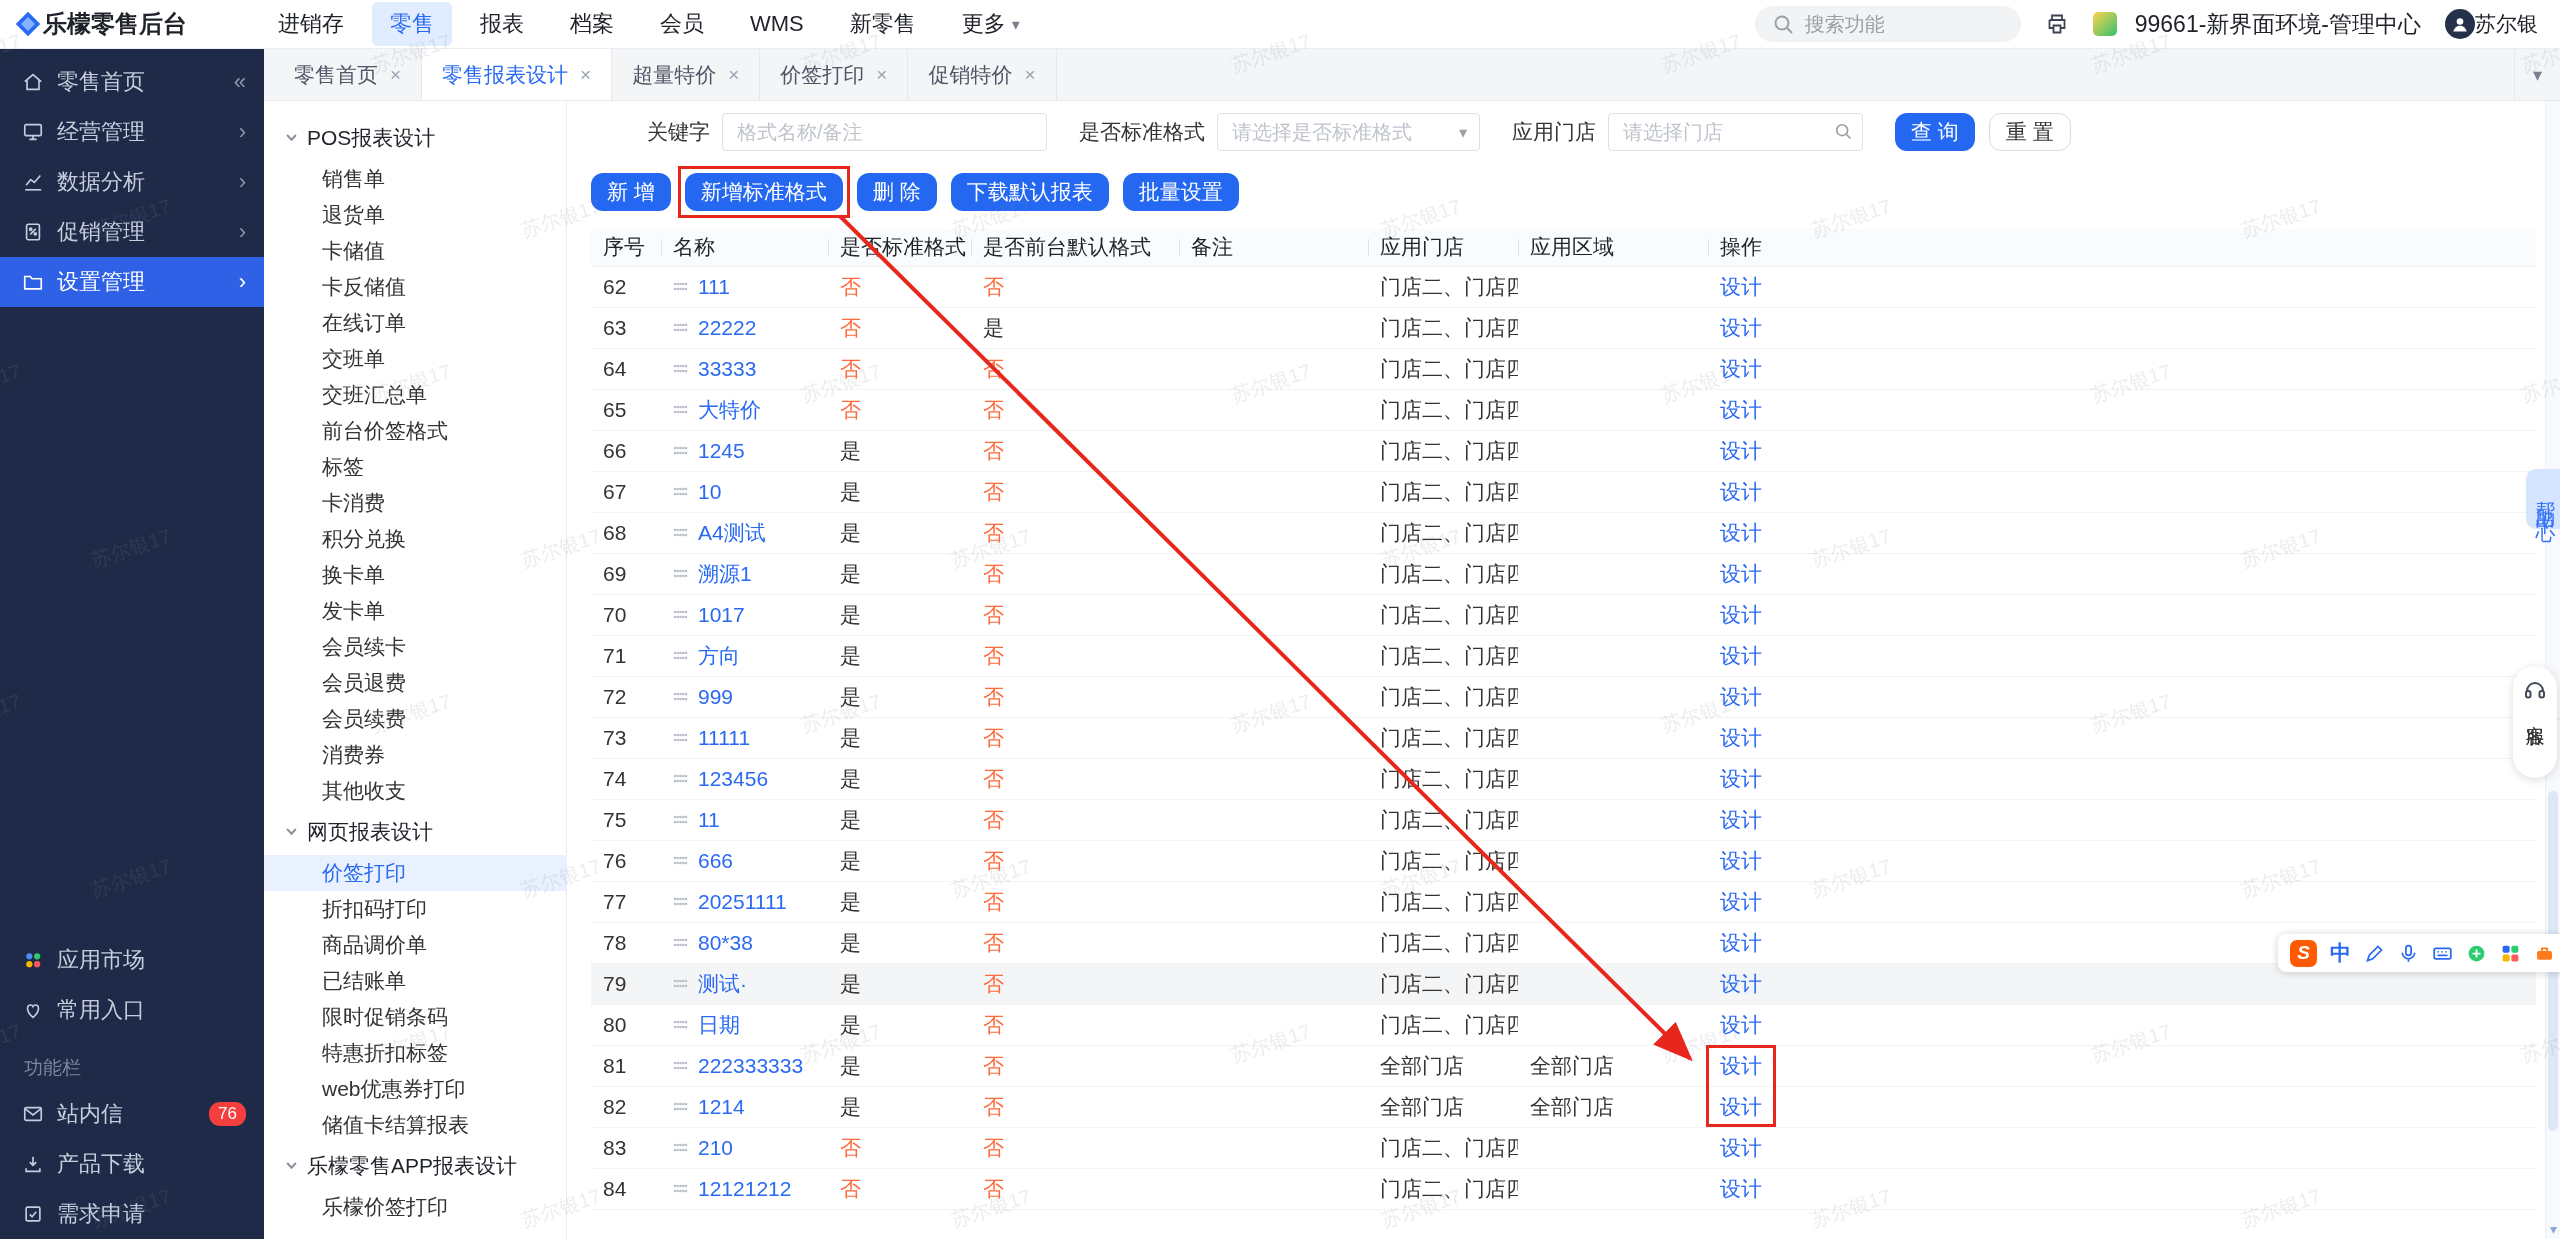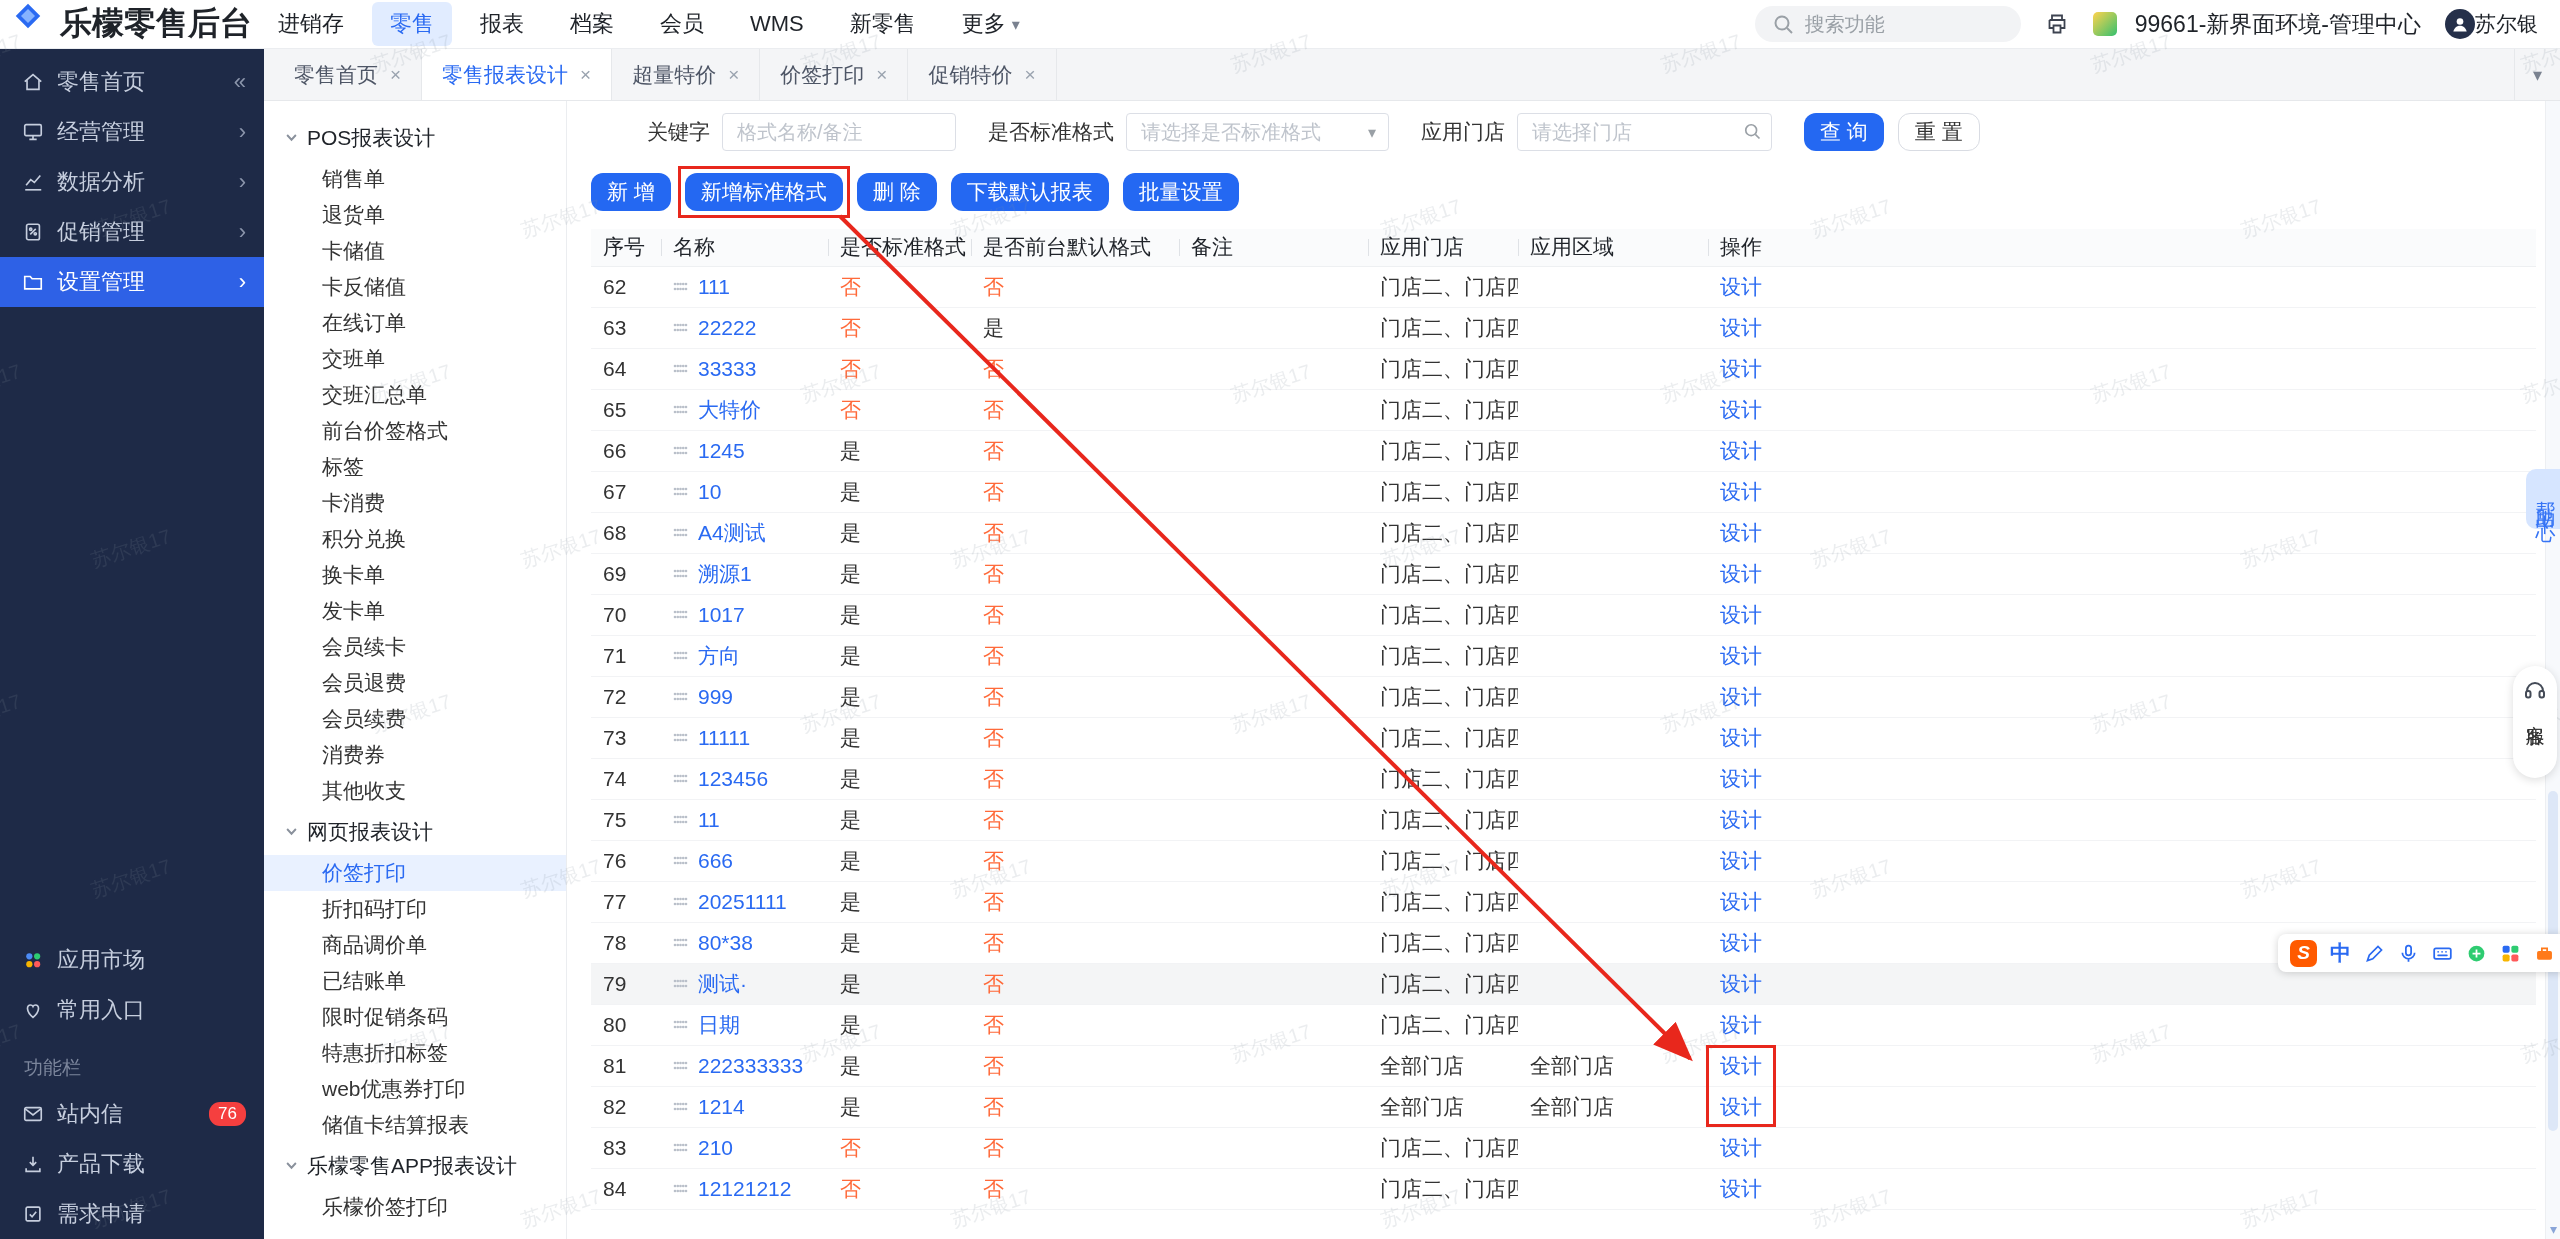--- a/index.html
+++ b/index.html
@@ -1,21 +1,21 @@
 <!DOCTYPE html>
 <html><head>
 <meta charset="utf-8">
 <style>
   * { box-sizing: border-box; margin: 0; padding: 0; }
   html,body { width:2560px; height:1239px; overflow:hidden; }
   body { font-family:"Liberation Sans","DejaVu Sans",sans-serif; background:#fff; color:#1f2329; position:relative; }
 
   
   .topbar { height:49px; background:#fff; border-bottom:1px solid #ebedf0; display:flex; align-items:center; padding:0 22px 0 14px; position:relative; z-index:10; }
-  .logo { display:flex; gap:18px; font-size:32px; font-weight:bold; width:246px; }
+  .logo { display:flex; align-items:center; gap:1px; font-size:24px; font-weight:bold; width:246px; }
   .logo svg { width:28px; height:28px; }
   .nav { display:flex; align-items:center; gap:10px; font-size:22px; }
   .nav-item { padding:7px 18px; border-radius:6px; cursor:pointer; display:flex; align-items:center; gap:6px; white-space:nowrap; }
   .nav-item.active { background:#e1ecff; color:#2a6af2; }
   .nav-item .caret { font-size:16px; color:#7a8290; }
   .topbar-right { margin-left:auto; display:flex; align-items:center; gap:24px; }
   .search-box { width:266px; height:36px; background:#f2f3f5; border-radius:18px; display:flex; align-items:center; gap:10px; padding:0 16px; }
   .search-box input { border:none; outline:none; background:transparent; font-size:20px; width:200px; color:#a21caf; }
   .search-box input::placeholder { color:#9aa0a6; }
   .icon24 svg { width:24px; height:24px; display:block; }
@@ -355,21 +355,21 @@
                 <path d="M2.5 4 L6 7.8 L9.5 4" stroke="#8a919c" stroke-width="1.5"></path>
               </svg></span>
             <span>乐檬零售APP报表设计</span>
           </div>
           <div class="tree-item">乐檬价签打印</div>
         </aside>
 
       <main class="main">
         <div class="filters">
           <span class="f-label">关键字</span>
-          <input class="text-input" style="width: 234px;" placeholder="格式名称/备注">
+          <input class="text-input" style="width: 325px;" placeholder="格式名称/备注">
           <span class="f-label ml32">是否标准格式</span>
           <div class="select-box">
             <span>请选择是否标准格式</span>
             <span class="caret">▾</span>
           </div>
           <span class="f-label ml32">应用门店</span>
           <div class="input-wrap">
             <input class="text-input" style="width: 255px;" placeholder="请选择门店">
             <span class="mag"><svg width="20" height="20" viewBox="0 0 24 24" fill="none" stroke="#9aa0a6" stroke-width="2">
                   <circle cx="11" cy="11" r="6.5"></circle>

